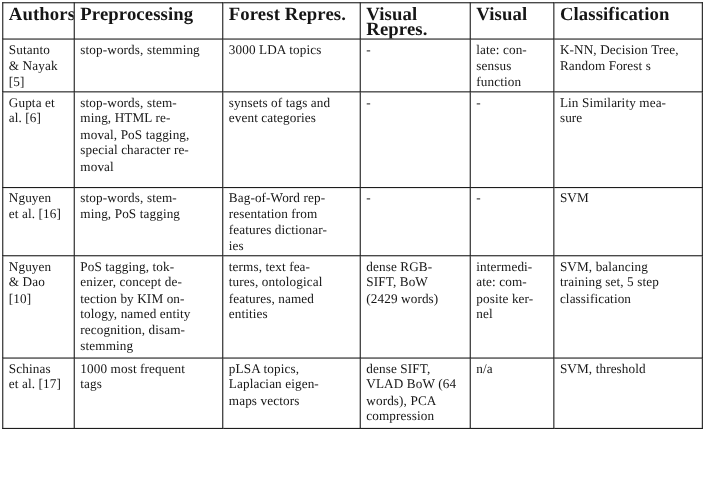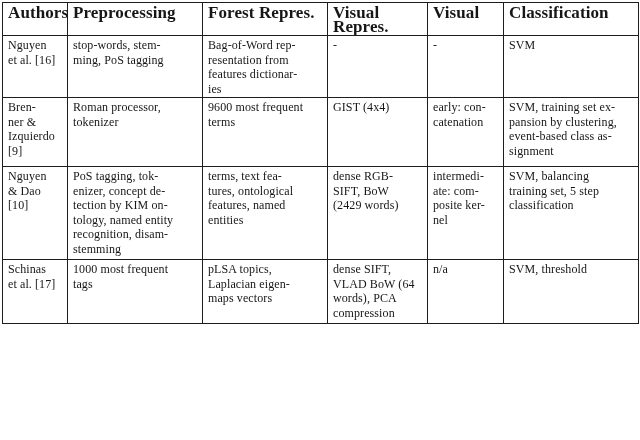--- a/index.html
+++ b/index.html
@@ -63,49 +63,60 @@
       <th>Authors</th>
       <th>Preprocessing</th>
       <th>Forest Repres.</th>
       <th>Visual
 Repres.</th>
       <th>Visual</th>
       <th>Classification</th>
     </tr>
   </thead>
   <tbody>
+    <tr class="row-0">
+      <td>Sutanto
+&amp; Nayak
+[5]</td>
+      <td>stop-words, stemming</td>
+      <td>3000 LDA topics</td>
+      <td>-</td>
+      <td>late: con-
+sensus
+function</td>
+      <td>K-NN, Decision Tree,
+Random Forest s</td>
+    </tr>
+    <tr class="row-1">
+      <td>Gupta et
+al. [6]</td>
+      <td>stop-words, stem-
+ming, HTML re-
+moval, PoS tagging,
+special character re-
+moval</td>
+      <td>synsets of tags and
+event categories</td>
+      <td>-</td>
+      <td>-</td>
+      <td>Lin Similarity mea-
+sure</td>
+    </tr>
     <tr class="row-2">
       <td>Nguyen
 et al. [16]</td>
       <td>stop-words, stem-
 ming, PoS tagging</td>
       <td>Bag-of-Word rep-
 resentation from
 features dictionar-
 ies</td>
       <td>-</td>
       <td>-</td>
       <td>SVM</td>
-    </tr>
-    <tr class="row-3">
-      <td>Bren-
-ner &amp;
-Izquierdo
-[9]</td>
-      <td>Roman processor,
-tokenizer</td>
-      <td>9600 most frequent
-terms</td>
-      <td>GIST (4x4)</td>
-      <td>early: con-
-catenation</td>
-      <td>SVM, training set ex-
-pansion by clustering,
-event-based class as-
-signment</td>
     </tr>
     <tr class="row-4">
       <td>Nguyen
 &amp; Dao
 [10]</td>
       <td>PoS tagging, tok-
 enizer, concept de-
 tection by KIM on-
 tology, named entity
 recognition, disam-

